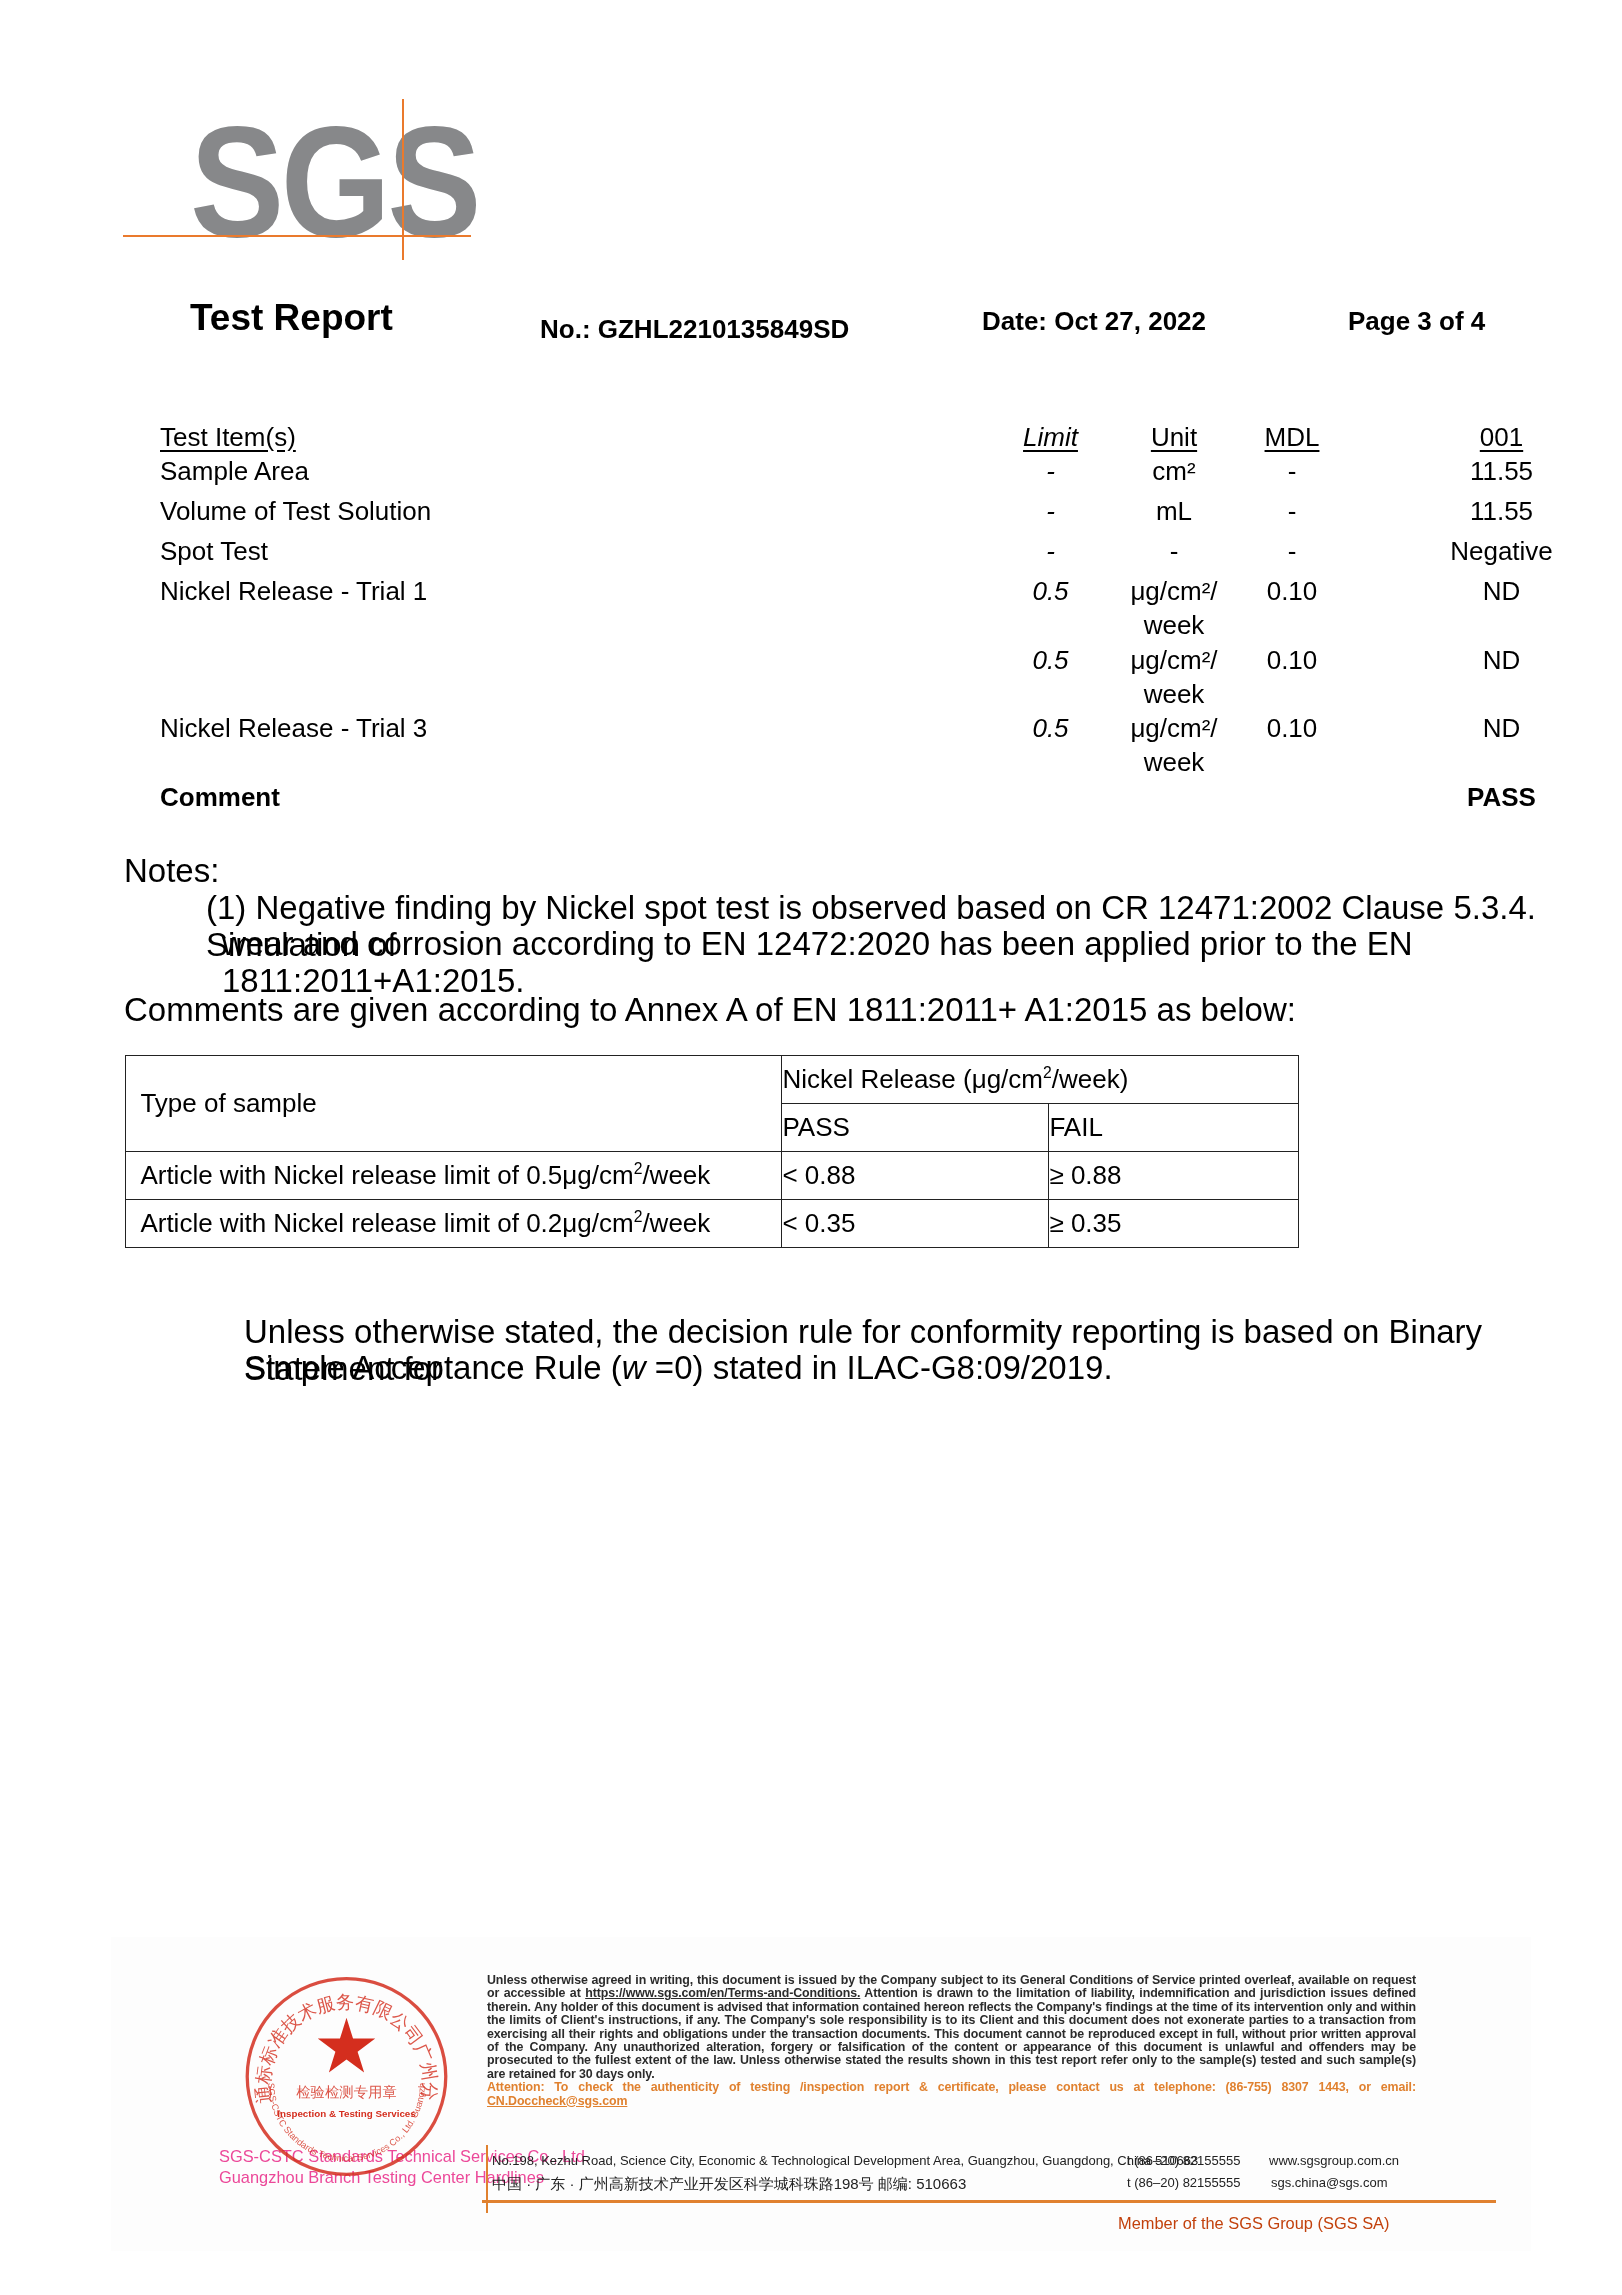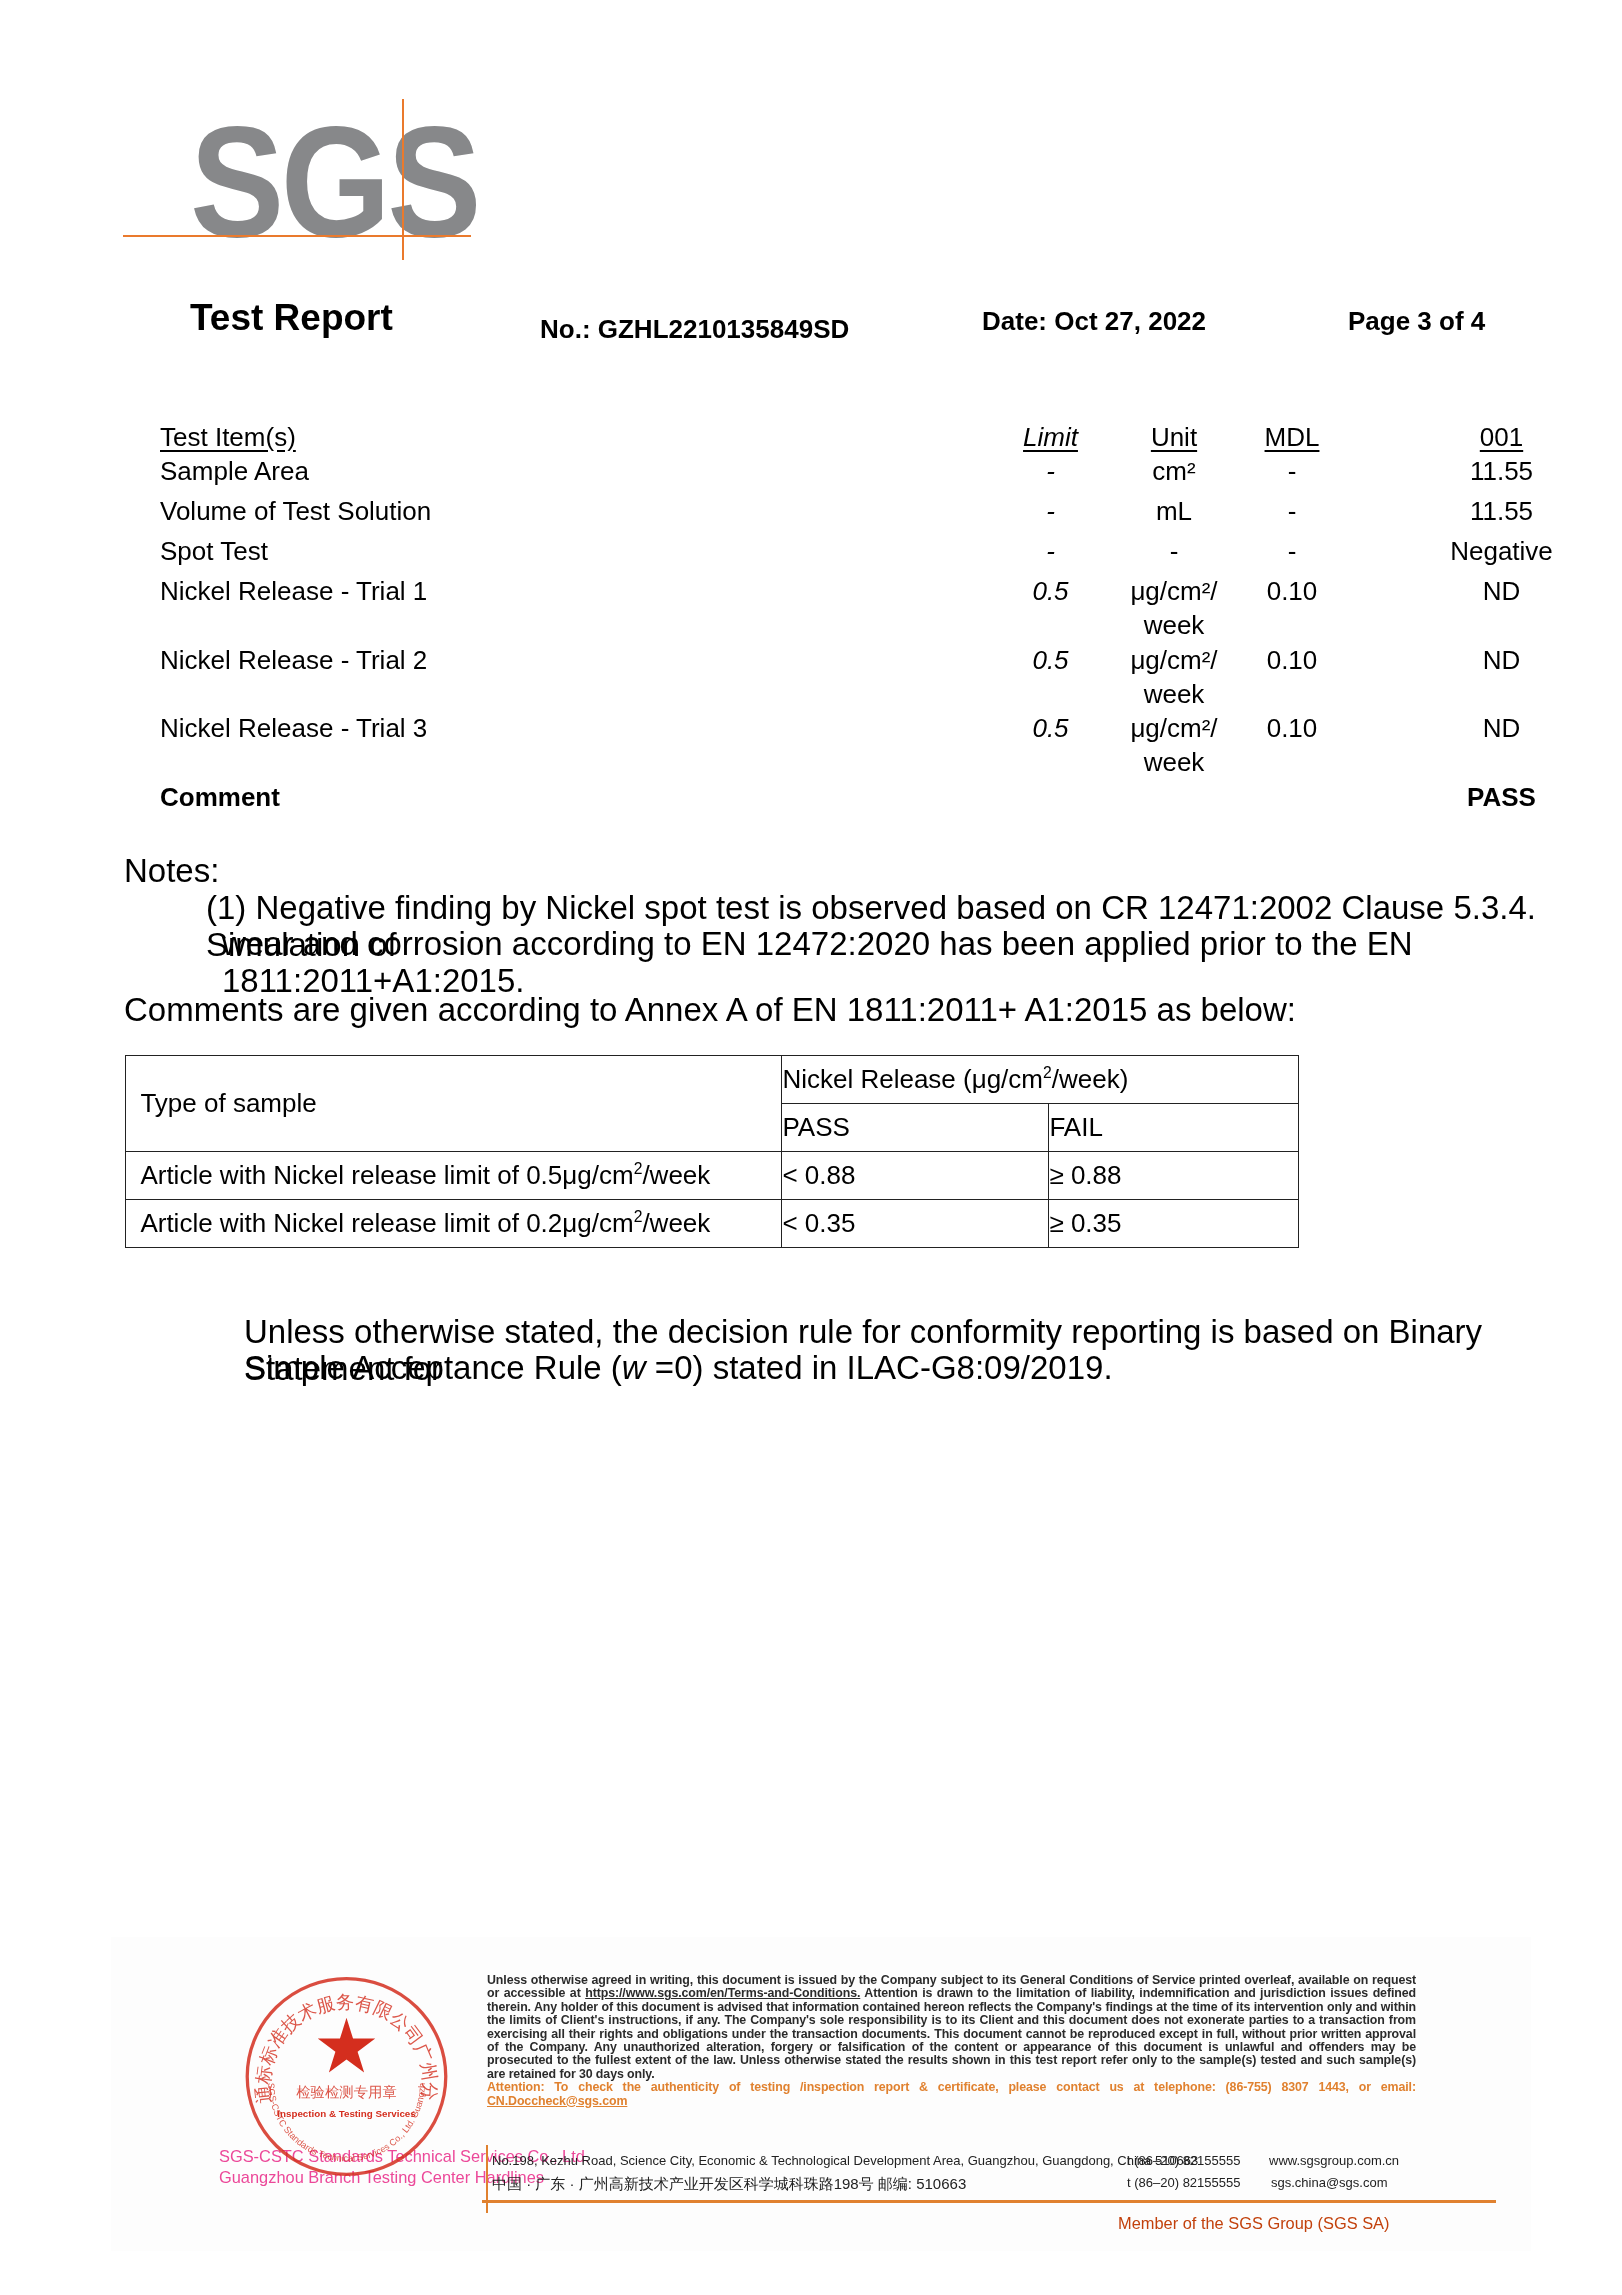--- a/index.html
+++ b/index.html
@@ -101,21 +101,20 @@
   </div>
   <div class="row" style="top:574px;">
     <span class="c c-item">Nickel Release - Trial 1</span>
     <span class="c c-limit">0.5</span>
     <span class="c c-unit">μg/cm²/</span>
     <span class="c c-unit" style="top:34px;">week</span>
     <span class="c c-mdl">0.10</span>
     <span class="c c-res">ND</span>
   </div>
   <div class="row" style="top:643px;">
-    <span class="c c-item">Nickel Release - Trial 2</span>
     <span class="c c-limit">0.5</span>
     <span class="c c-unit">μg/cm²/</span>
     <span class="c c-unit" style="top:34px;">week</span>
     <span class="c c-mdl">0.10</span>
     <span class="c c-res">ND</span>
   </div>
   <div class="row" style="top:711px;">
     <span class="c c-item">Nickel Release - Trial 3</span>
     <span class="c c-limit">0.5</span>
     <span class="c c-unit">μg/cm²/</span>

